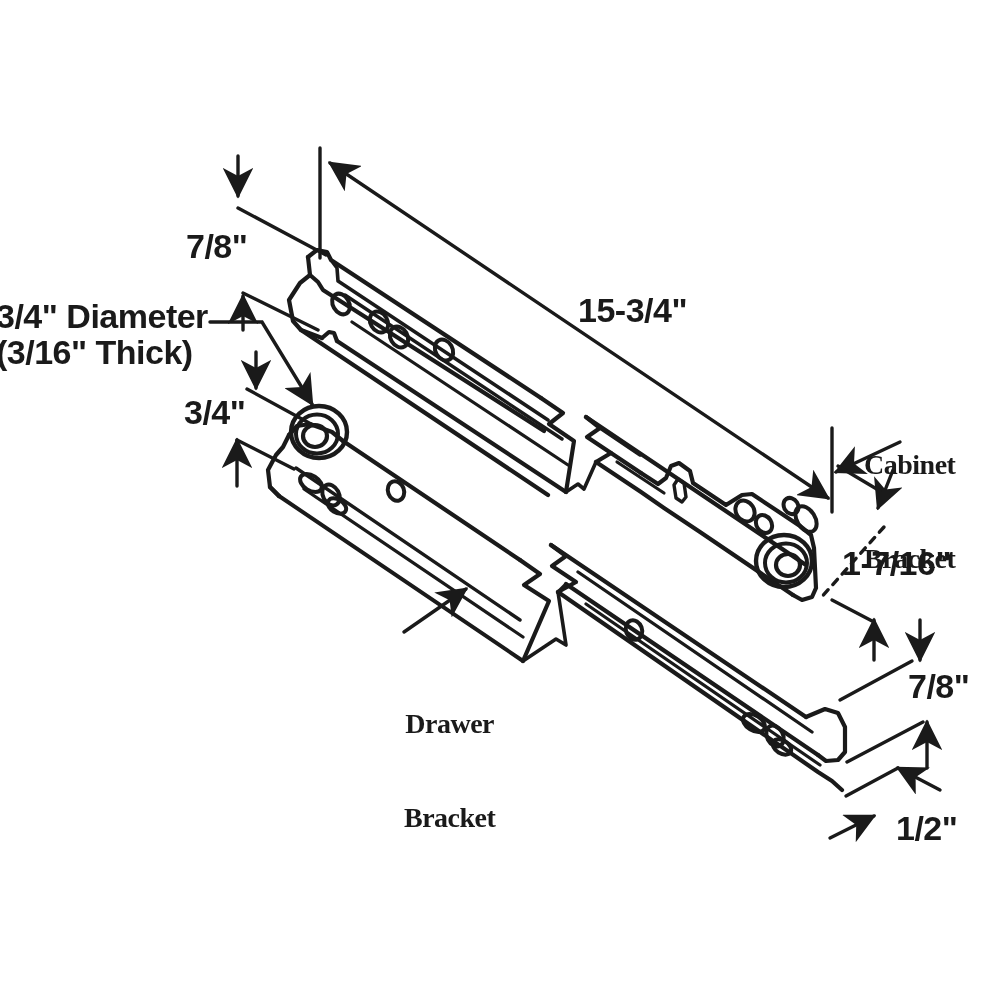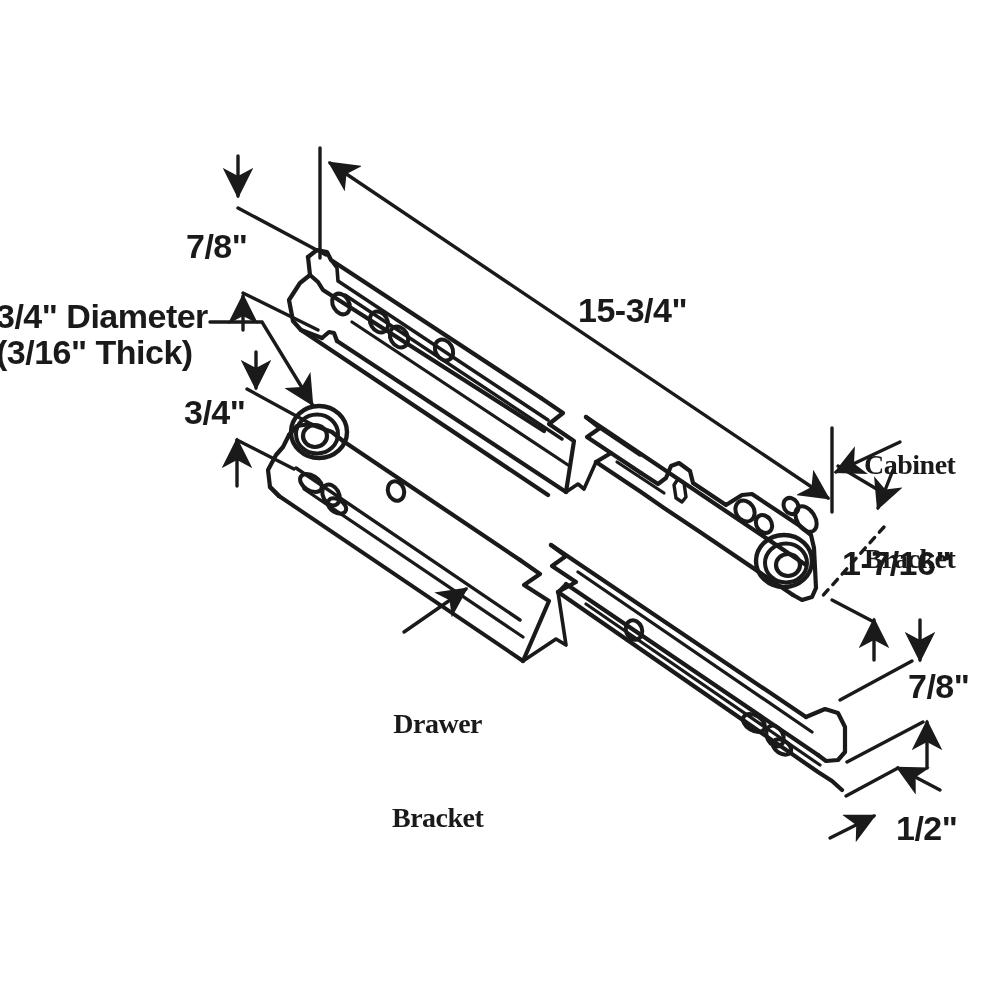--- a/index.html
+++ b/index.html
@@ -219,18 +219,18 @@
 
   <div class="dim-label sz-big" style="left:908px; top:668px;">7/8"</div>
 
   <div class="dim-label sz-big" style="left:896px; top:810px;">1/2"</div>
 
   <div class="part-label" style="left:864px; top:386px;">
     <div>Cabinet</div>
     <div>Bracket</div>
   </div>
 
-  <div class="part-label" style="left:392px; top:645px;">
+  <div class="part-label" style="left:404px; top:645px;">
     <div>Drawer</div>
     <div>Bracket</div>
   </div>
 
 </div>
 
 </body></html>

